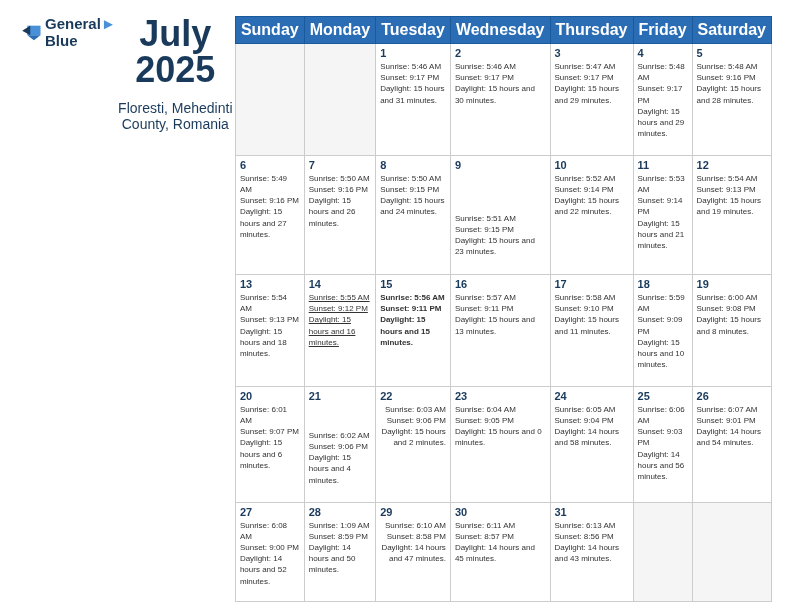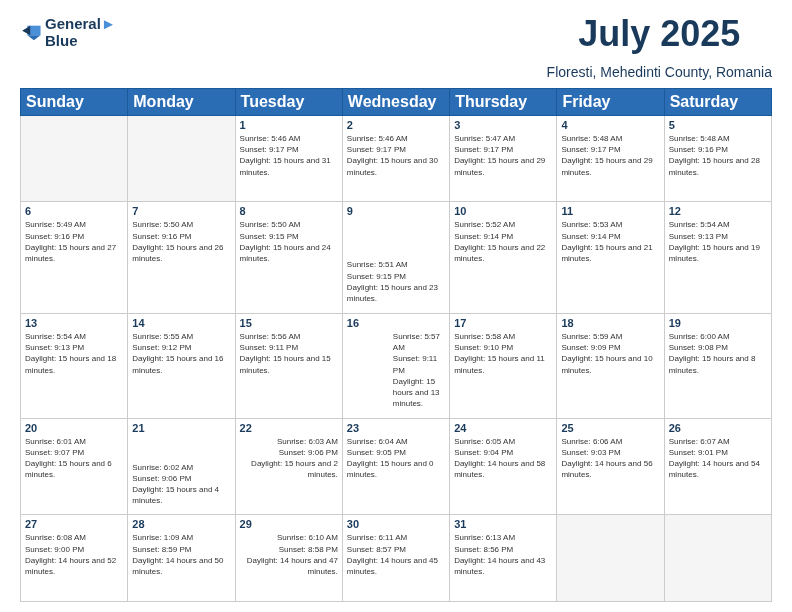--- a/index.html
+++ b/index.html
@@ -8,21 +8,20 @@
       background: #fff;
       width: 792px;
       height: 612px;
       overflow: hidden;
     }
     .page {
       width: 792px;
       height: 612px;
       padding: 16px 20px 10px 20px;
       display: flex;
-      flex-direction: column;
     }
     .header {
       display: flex;
       justify-content: space-between;
       align-items: flex-start;
       margin-bottom: 8px;
     }
     .logo {
       display: flex;
       align-items: center;
@@ -210,33 +209,33 @@
         </tr>
         <tr>
           <td>
             <span class="day-number">13</span>
             <div class="day-info" style="white-space: pre-line;">Sunrise: 5:54 AM
 Sunset: 9:13 PM
 Daylight: 15 hours and 18 minutes.</div>
           </td>
           <td>
             <span class="day-number">14</span>
-            <div class="day-info" style="white-space: pre-line;">Sunrise: 5:55 AM
+            <div class="day-info" style="white-space: pre-line; text-decoration: underline;">Sunrise: 5:55 AM
 Sunset: 9:12 PM
 Daylight: 15 hours and 16 minutes.</div>
           </td>
           <td>
             <span class="day-number">15</span>
-            <div class="day-info" style="white-space: pre-line;">Sunrise: 5:56 AM
+            <div class="day-info" style="white-space: pre-line; font-weight: bold;">Sunrise: 5:56 AM
 Sunset: 9:11 PM
 Daylight: 15 hours and 15 minutes.</div>
           </td>
           <td>
             <span class="day-number">16</span>
-            <div class="day-info" style="white-space: pre-line; margin-left: 46px;">Sunrise: 5:57 AM
+            <div class="day-info" style="white-space: pre-line;">Sunrise: 5:57 AM
 Sunset: 9:11 PM
 Daylight: 15 hours and 13 minutes.</div>
           </td>
           <td>
             <span class="day-number">17</span>
             <div class="day-info" style="white-space: pre-line;">Sunrise: 5:58 AM
 Sunset: 9:10 PM
 Daylight: 15 hours and 11 minutes.</div>
           </td>
           <td>

